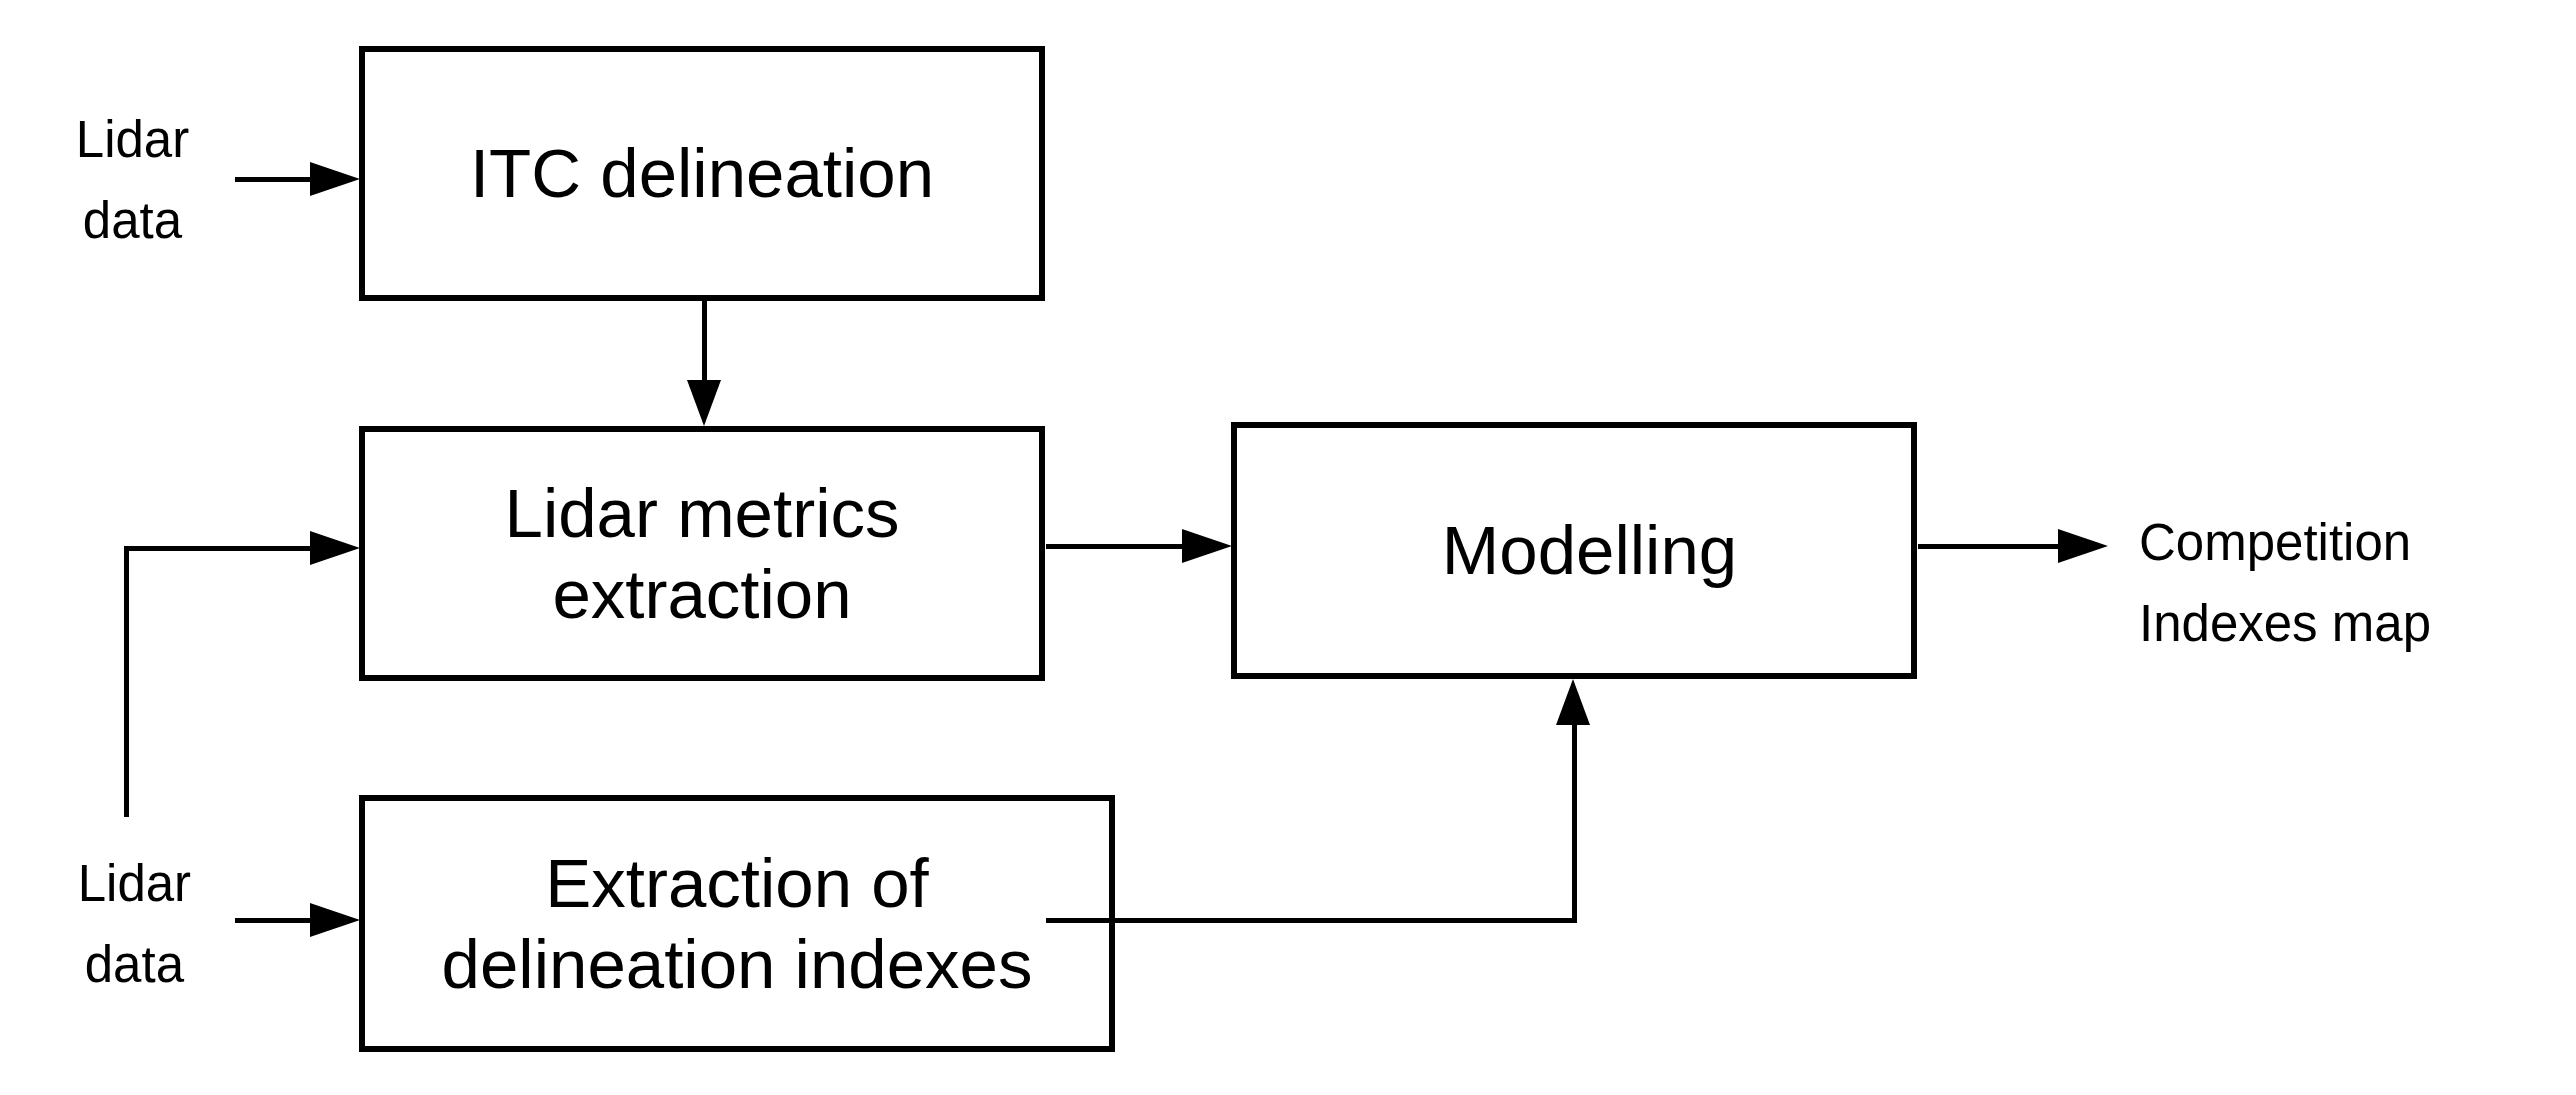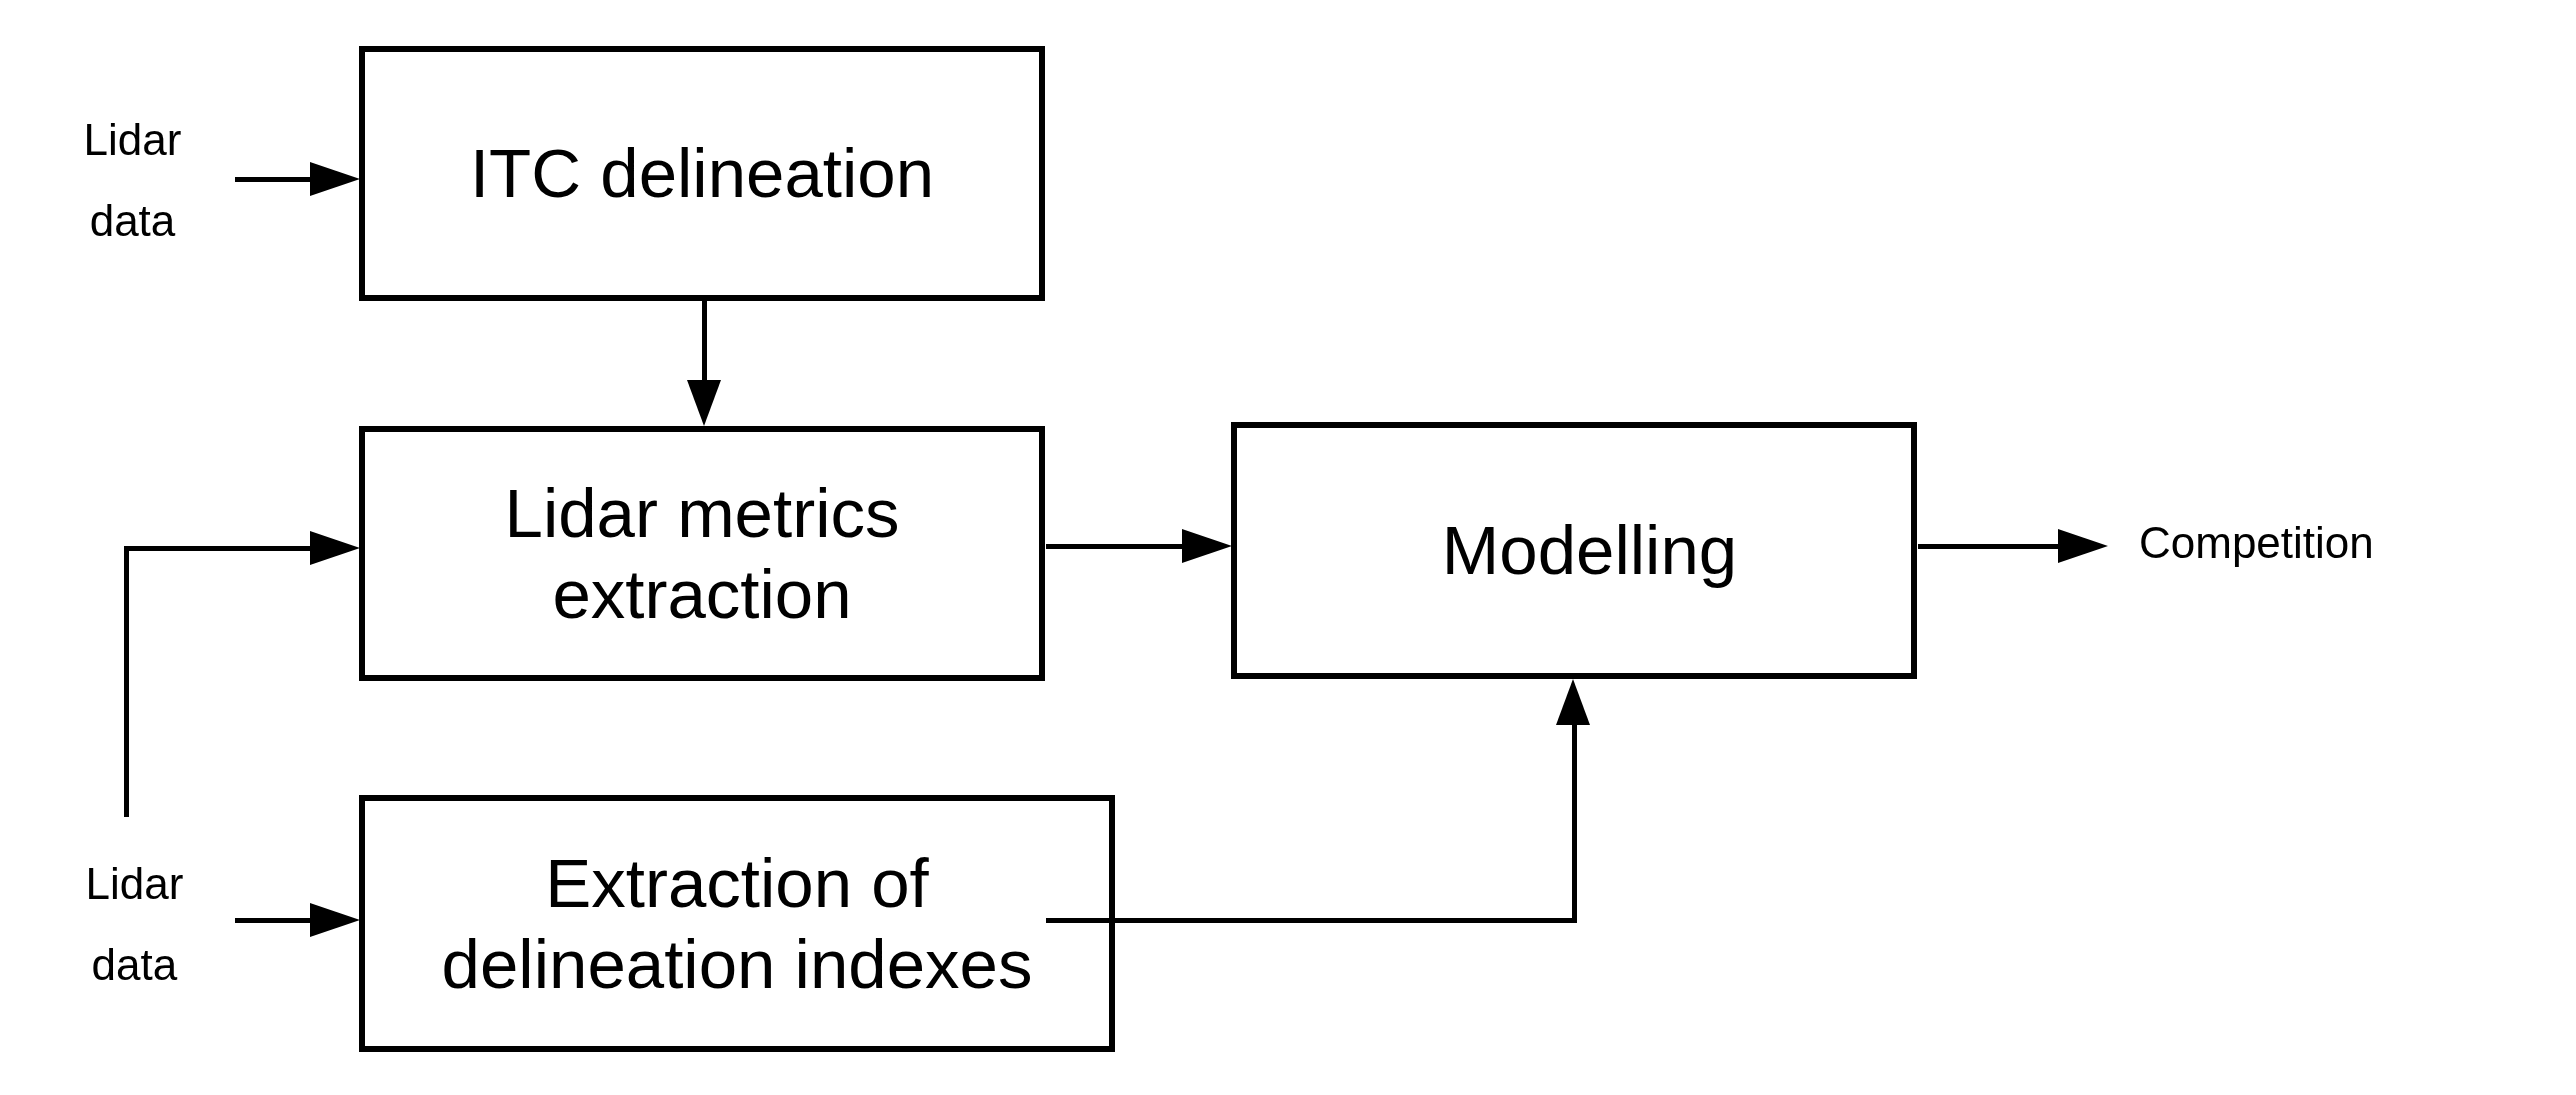--- a/index.html
+++ b/index.html
@@ -25,21 +25,21 @@
     flex-direction: column;
     align-items: center;
     justify-content: center;
     text-align: center;
     font-size: 69px;
     line-height: 81px;
     white-space: nowrap;
   }
   .flow-label {
     position: absolute;
-    font-size: 44px;
+    font-size: 51px;
     line-height: 81px;
     white-space: nowrap;
   }
   .flow-label.centered { text-align: center; }
   .flow-label.lefted   { text-align: left; margin-top: 32px; }
   .line {
     position: absolute;
     background: #000000;
   }
   .head {
@@ -123,20 +123,21 @@
     <span style="display:block">data</span>
   </div>
 
   <div class="flow-label centered" id="label-field-data">
     <span style="display:block">Lidar</span>
     <span style="display:block">data</span>
   </div>
 
   <div class="flow-label lefted" id="label-output-map">
     <span style="display:block">Competition</span>
+    <span style="display:block">Indexes map</span>
   </div>
 
   <div class="line" id="arrow1-line"></div>
   <div class="head head-right" id="arrow1-head"></div>
 
   <div class="line" id="arrow2-line"></div>
   <div class="head head-down" id="arrow2-head"></div>
 
   <div class="line" id="arrow3-vline"></div>
   <div class="line" id="arrow3-hline"></div>

